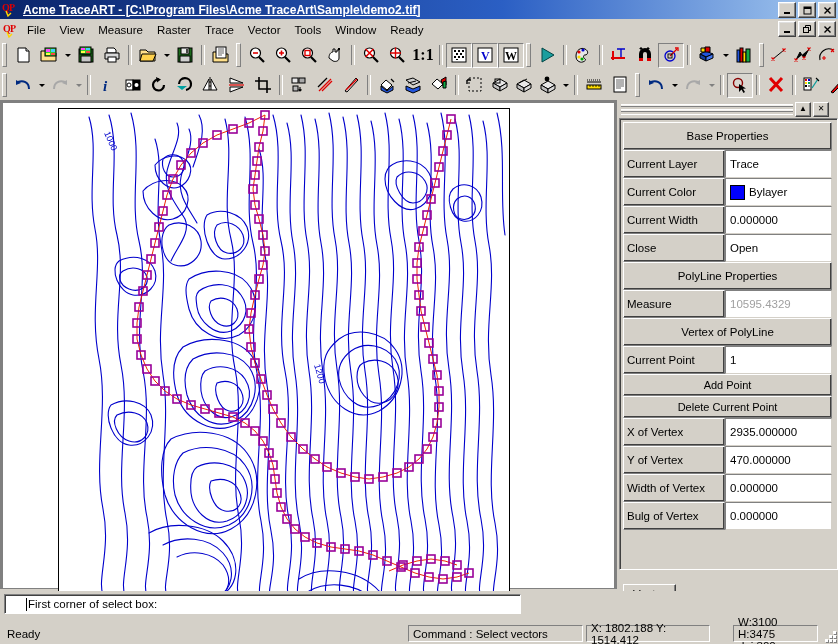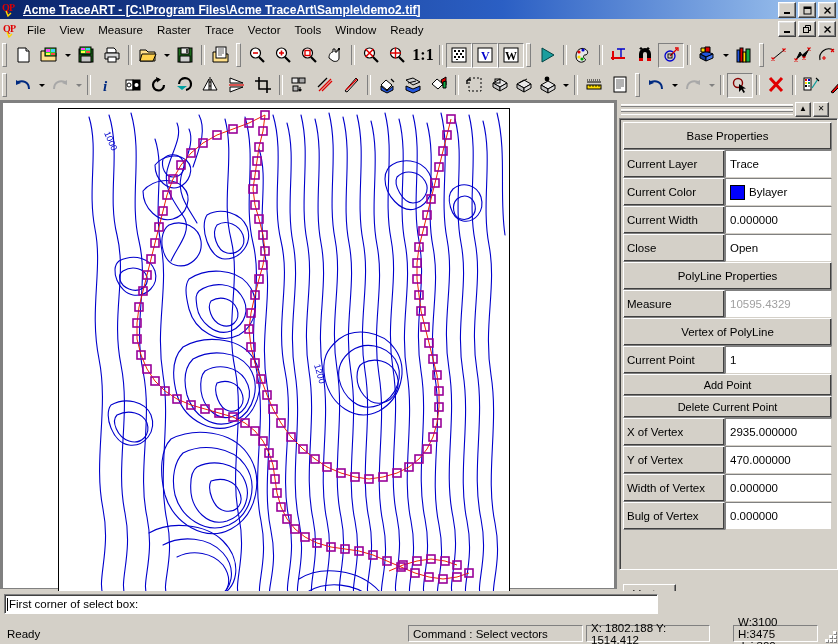--- a/index.html
+++ b/index.html
@@ -160,24 +160,24 @@
     border:1px solid #fff;border-right-color:#404040;border-bottom:none;
     box-shadow:inset -1px 0 0 #808080;
     font-size:11.5px;
   }
 
   
   .cmdbar{
     position:absolute;left:0;top:591px;width:838px;height:27px;background:#d4d0c8;
   }
   .cmdinput{
-    position:absolute;left:4px;top:3px;width:654px;height:20px;background:#fff;
+    position:absolute;left:4px;top:3px;width:517px;height:20px;background:#fff;
     border:1px solid #808080;border-right-color:#fff;border-bottom-color:#fff;
     box-shadow:inset 1px 1px 0 #404040;
-    display:flex;align-items:center;padding-left:2px;font-size:11.5px;box-sizing:border-box;
+    display:flex;align-items:center;padding-left:21px;font-size:11.5px;box-sizing:border-box;
   }
   .caret{display:inline-block;width:1px;height:13px;background:#000;margin-right:1px;}
   .statusbar{
     position:absolute;left:0;top:622px;width:838px;height:22px;background:#d4d0c8;
     display:flex;align-items:center;
   }
   .sunkpanel{
     height:17px;display:flex;align-items:center;padding:0 4px;
     border:1px solid #808080;border-right-color:#fff;border-bottom-color:#fff;
     box-sizing:border-box;font-size:11.5px;

